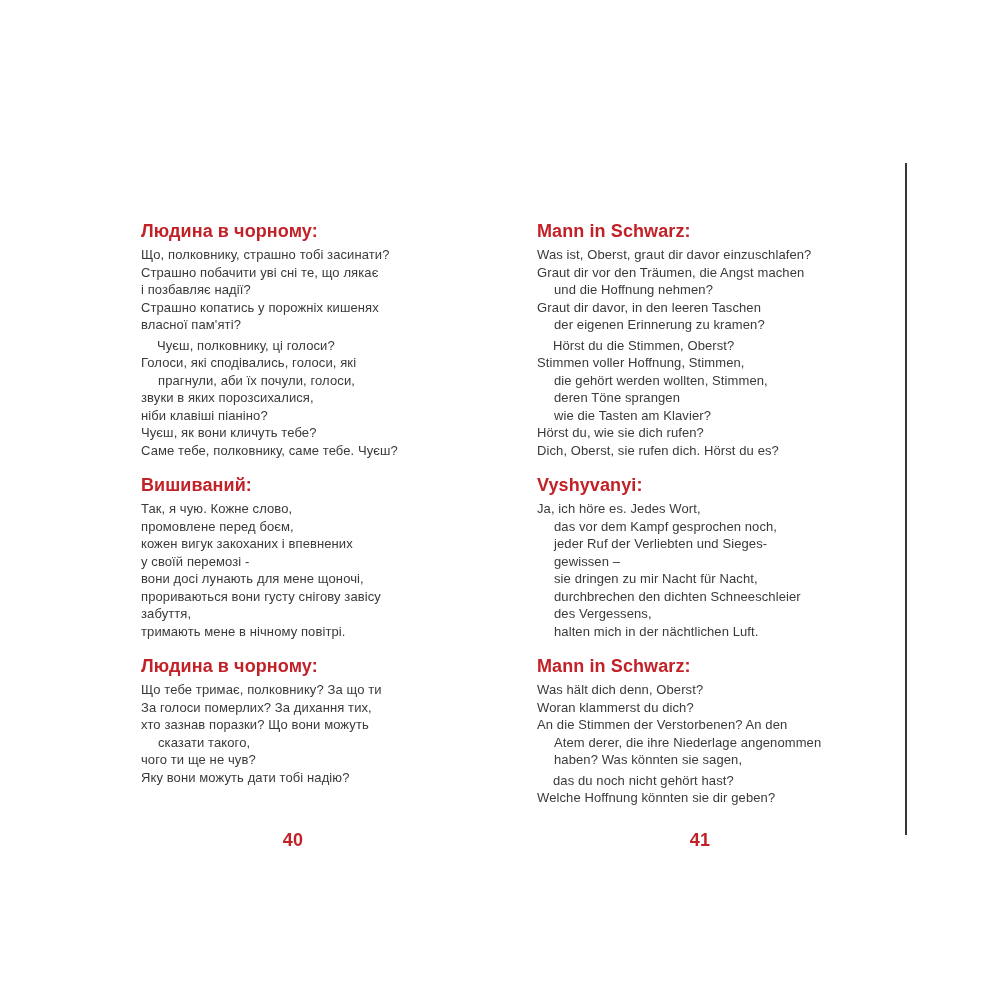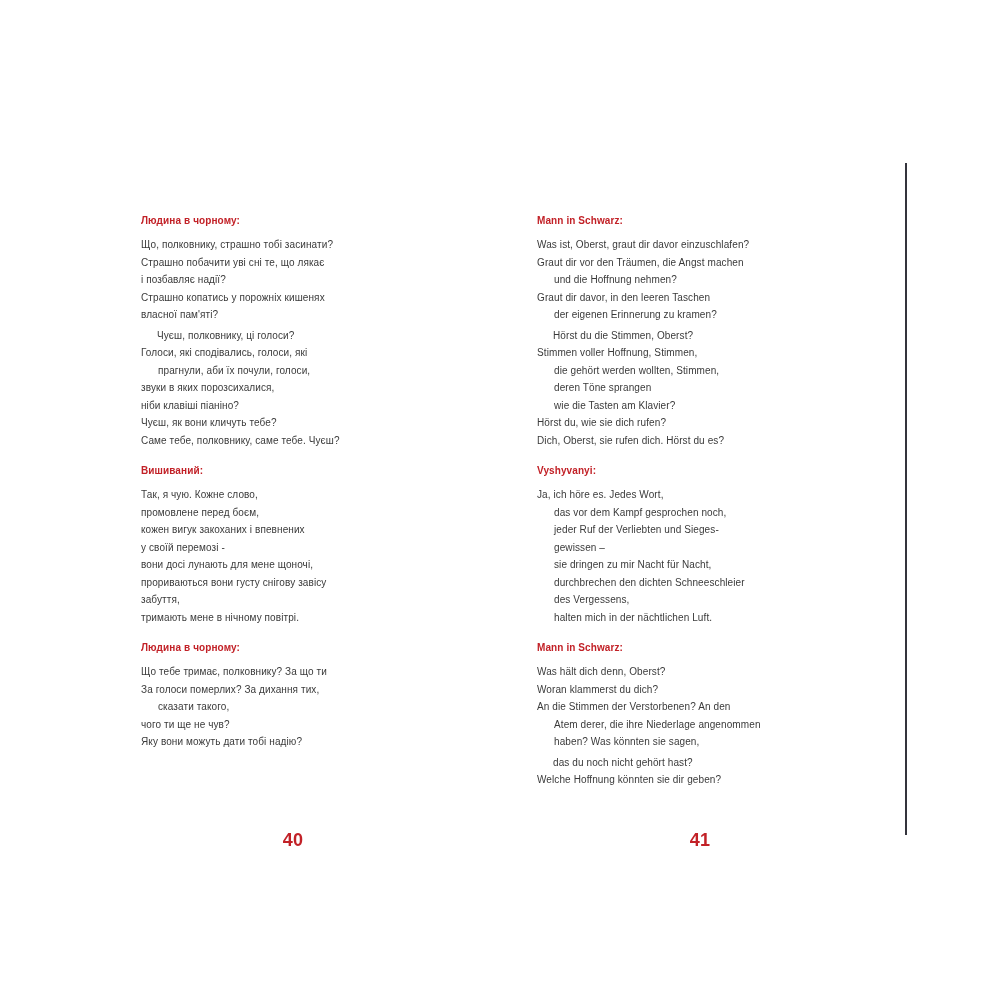--- a/index.html
+++ b/index.html
@@ -14,26 +14,26 @@
     background:var(--bg);
     font-family:"Liberation Sans","DejaVu Sans",sans-serif;
     color:var(--text);
   }
   .spread{position:relative;width:1000px;height:1000px;overflow:hidden;}
   .col{position:absolute;top:205px;}
   .col-left{left:141px;width:335px;}
   .col-right{left:537px;width:350px;}
   .sec + .sec{margin-top:13px;}
   .speaker{
-    margin:7px 0 6px 0;
-    font-size:10px;line-height:18px;
+    margin:17px 0 6px 0;
+    font-size:18px;line-height:18px;
     font-weight:bold;color:var(--accent);
     letter-spacing:.1px;
   }
-  .lines{font-size:10px;line-height:17.5px;font-weight:500;letter-spacing:.1px;}
+  .lines{font-size:13px;line-height:17.5px;font-weight:500;letter-spacing:.1px;}
   .line{white-space:nowrap;}
   .line.indent{padding-left:17px;}
   .line.gap{margin-top:3px;margin-left:16px;}
   .page-number{
     position:absolute;top:830px;width:22px;
     text-align:center;
     font-size:18px;font-weight:bold;color:var(--accent);
     letter-spacing:.3px;
   }
   .page-number.left{left:282px;}
@@ -78,20 +78,21 @@
           <div class="line">прориваються вони густу снігову завісу</div>
           <div class="line">забуття,</div>
           <div class="line">тримають мене в нічному повітрі.</div>
         </div>
     </div>
     <div class="sec">
       <h2 class="speaker">Людина в чорному:</h2>
       <div class="lines">
           <div class="line">Що тебе тримає, полковнику? За що ти</div>
           <div class="line">За голоси померлих? За дихання тих,</div>
+          <div class="line">хто зазнав поразки? Що вони можуть</div>
           <div class="line indent">сказати такого,</div>
           <div class="line">чого ти ще не чув?</div>
           <div class="line">Яку вони можуть дати тобі надію?</div>
         </div>
     </div>
   </div>
 
   <div class="col col-right">
     <div class="sec">
       <h2 class="speaker">Mann in Schwarz:</h2>

